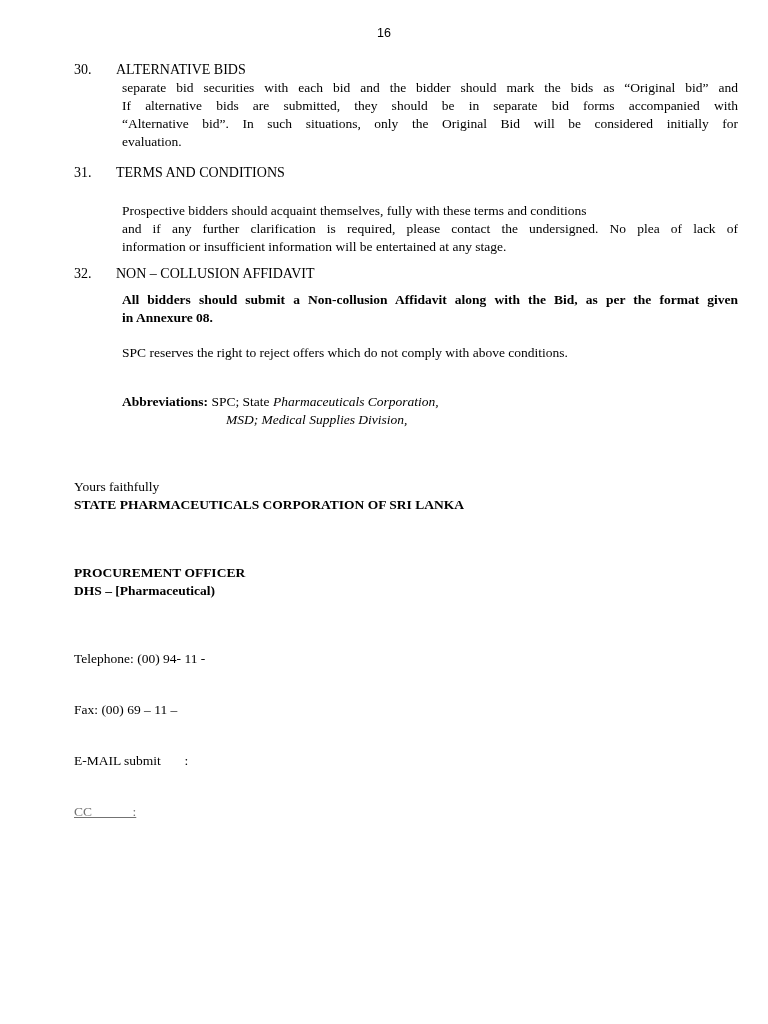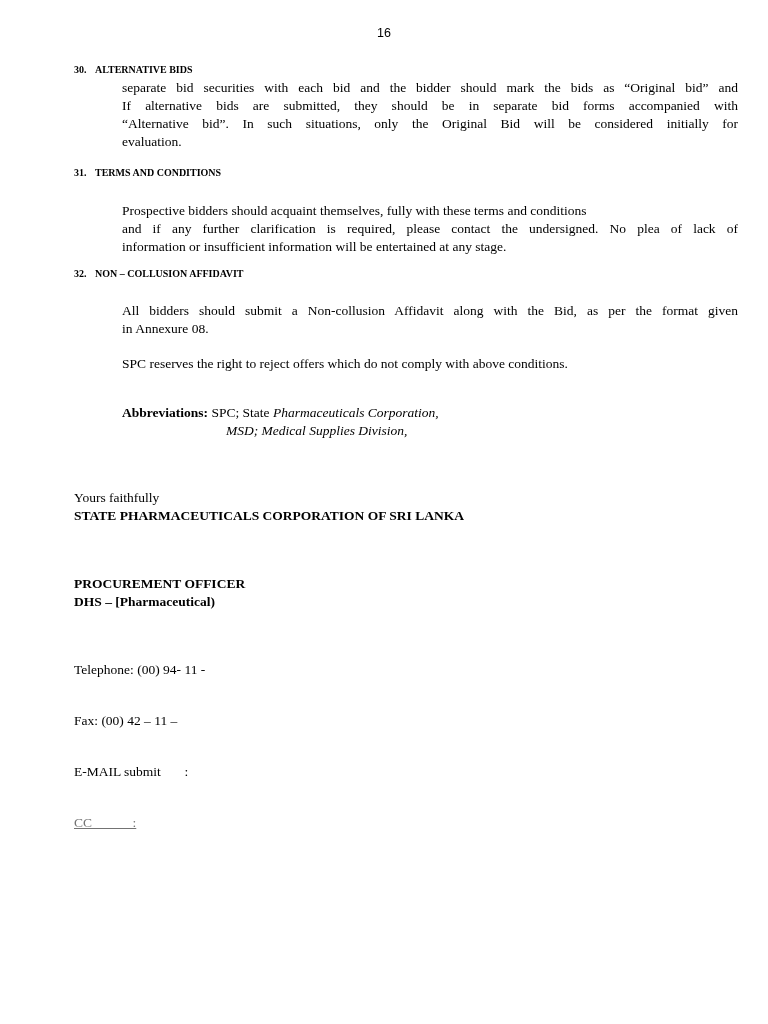--- a/index.html
+++ b/index.html
@@ -17,38 +17,39 @@
   .pagenum {
     padding-top: 26px;
     text-align: center;
     font-family: "Liberation Sans", sans-serif;
     font-size: 12.5px;
     line-height: 15px;
   }
   .heading {
     display: flex;
     margin-left: 74px;
-    font-weight: bold;
-    font-size: 10px;
+    font-weight: normal;
+    font-size: 14px;
     line-height: 18px;
+    gap: 21px;
   }
   .h-num { width: 21px; flex: 0 0 21px; }
   .para {
     margin-left: 122px;
     width: 616px;
   }
   .jline {
     text-align: justify;
     text-align-last: justify;
     text-justify: inter-word;
   }
   .mt-h31 { margin-top: 13px; }
   .mt-p31 { margin-top: 20px; }
   .mt-h32 { margin-top: 9px; }
-  .mt-p32a { margin-top: 19px; }
+  .mt-p32a { margin-top: 8px; font-weight: bold; }
   .mt-p32b { margin-top: 17px; }
   .abbrev { margin-top: 31px; margin-left: 122px; width: 616px; }
   .abbrev .lbl { font-weight: bold; }
   .abbrev .ital { font-style: italic; }
   .abbrev-line2 { padding-left: 104px; font-style: italic; }
   .sig-block { margin-top: 49px; margin-left: 74px; }
   .sig-company { font-weight: bold; }
   .proc-block { margin-top: 50px; margin-left: 74px; font-weight: bold; }
   .contact-block {
     margin-top: 16px;
@@ -114,18 +115,18 @@
     <div class="sig-company">STATE PHARMACEUTICALS CORPORATION OF SRI LANKA</div>
   </div>
 
   <div class="proc-block">
     <div>PROCUREMENT OFFICER</div>
     <div>DHS – [Pharmaceutical)</div>
   </div>
 
   <div class="contact-block">
     <div>Telephone: (00) 94- 11 -</div>
-    <div>Fax: (00) 42 – 11 –</div>
+    <div>Fax: (00) 69 – 11 –</div>
     <div>E-MAIL submit       :</div>
     <div><span class="cc-link" style="color: #737373;">CC            :</span></div>
   </div>
 
 </div>
 
 </body></html>

